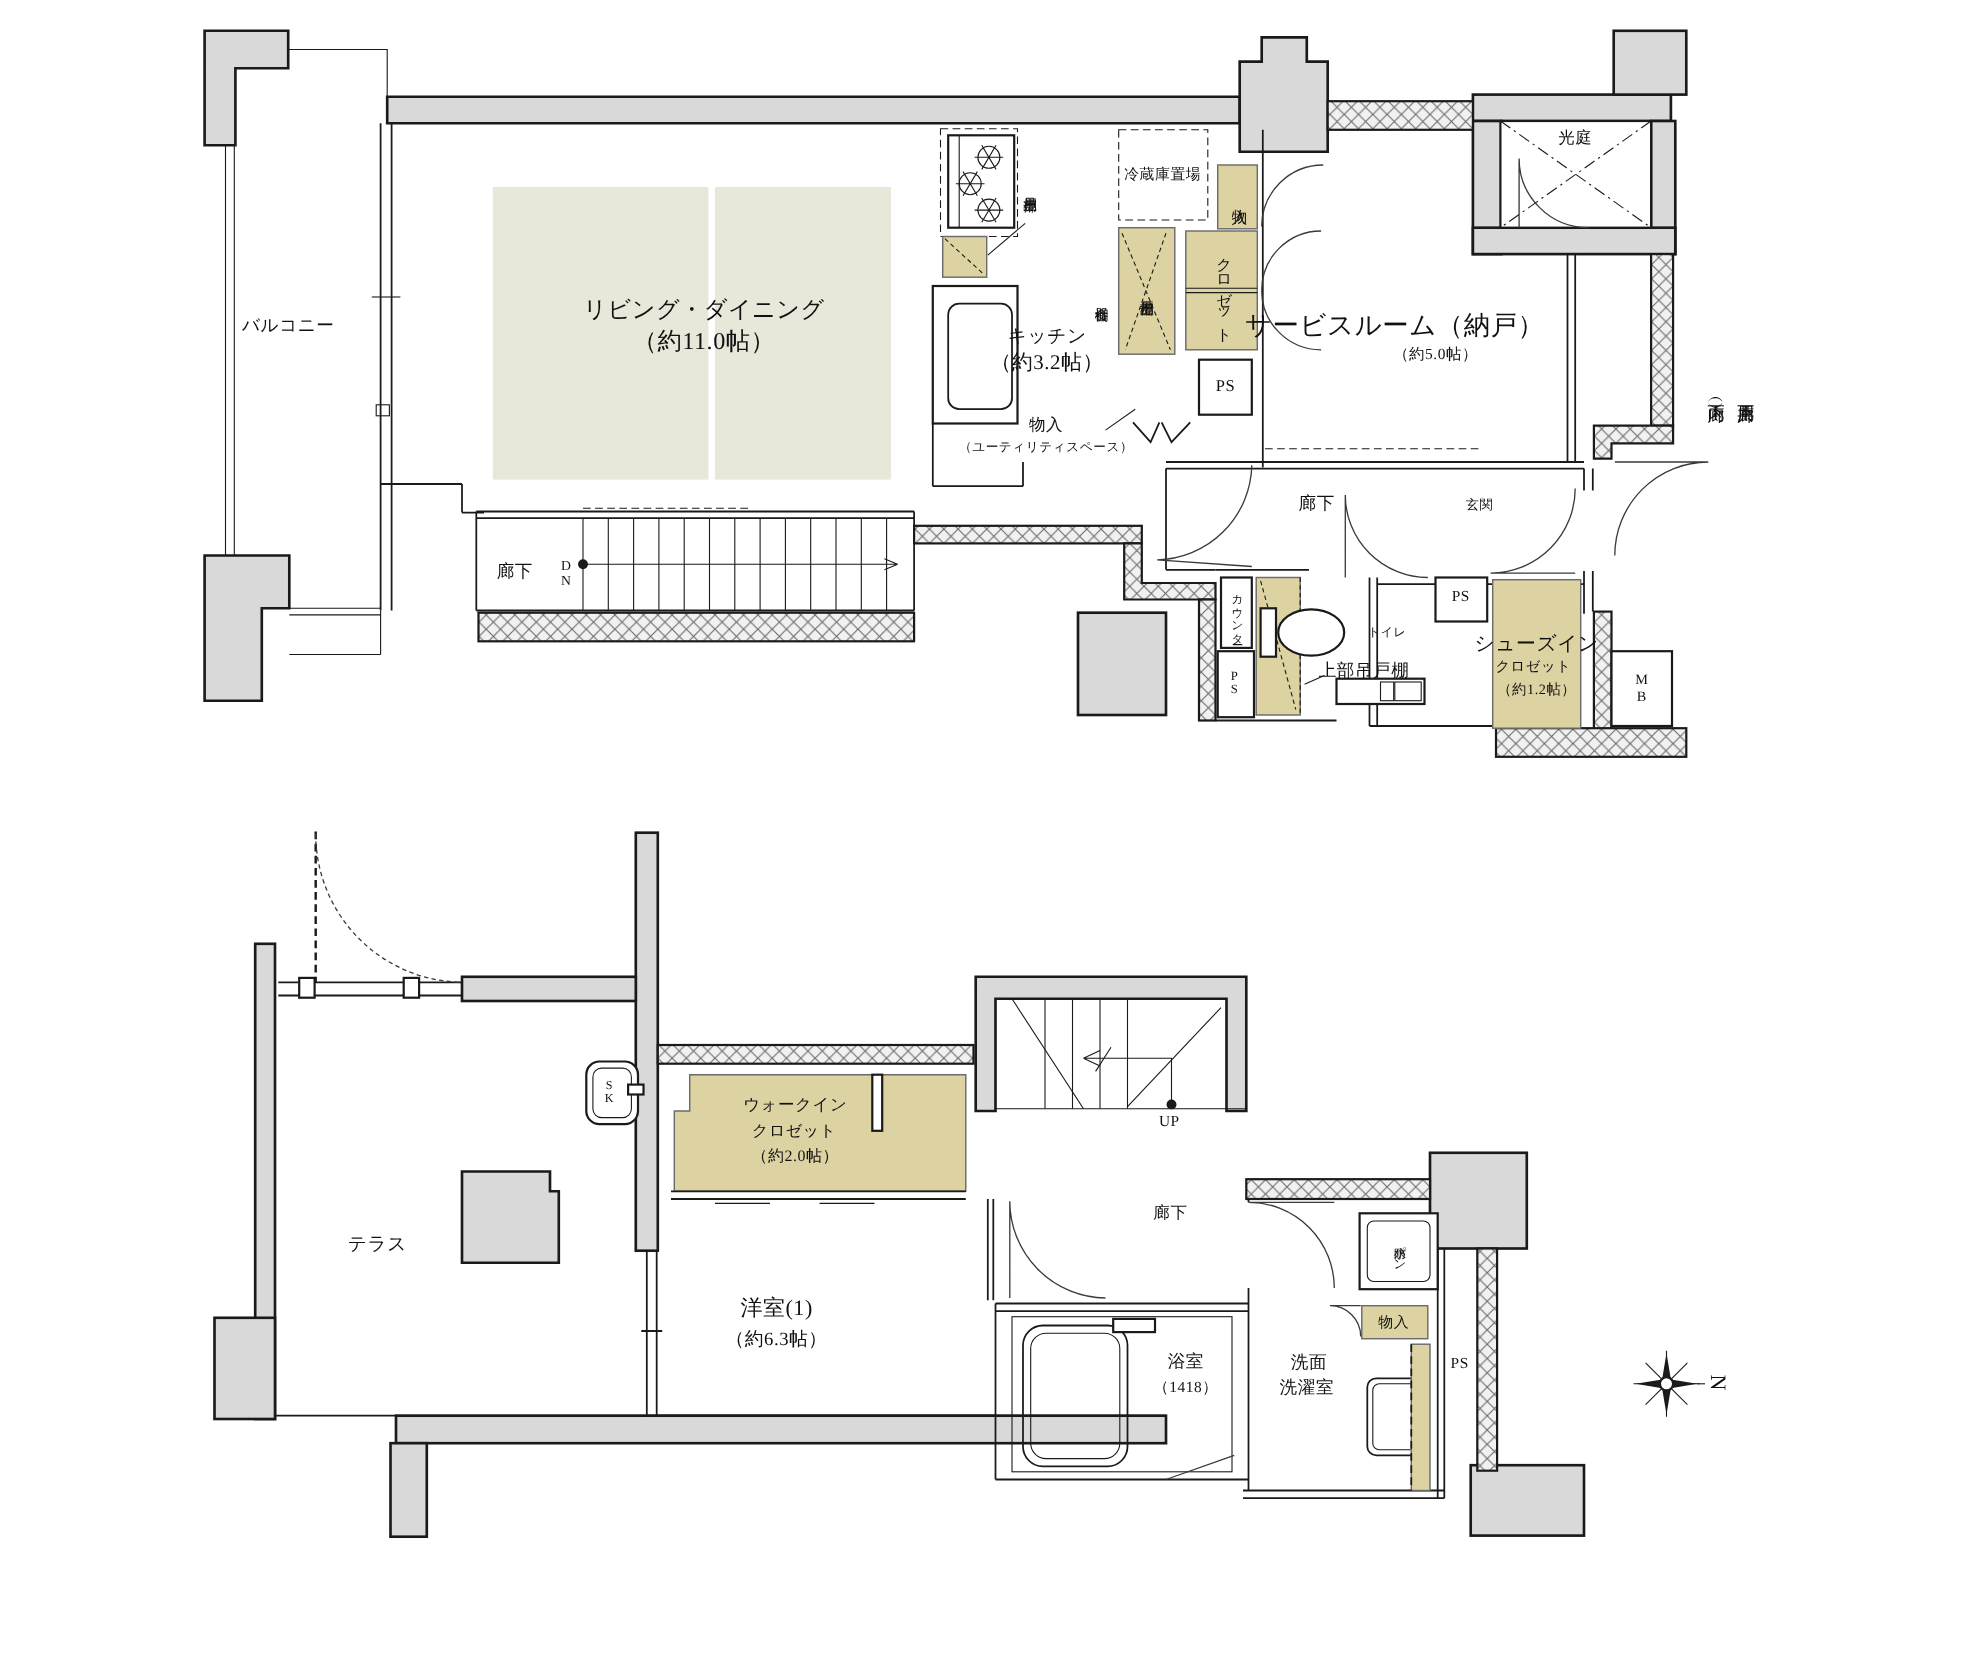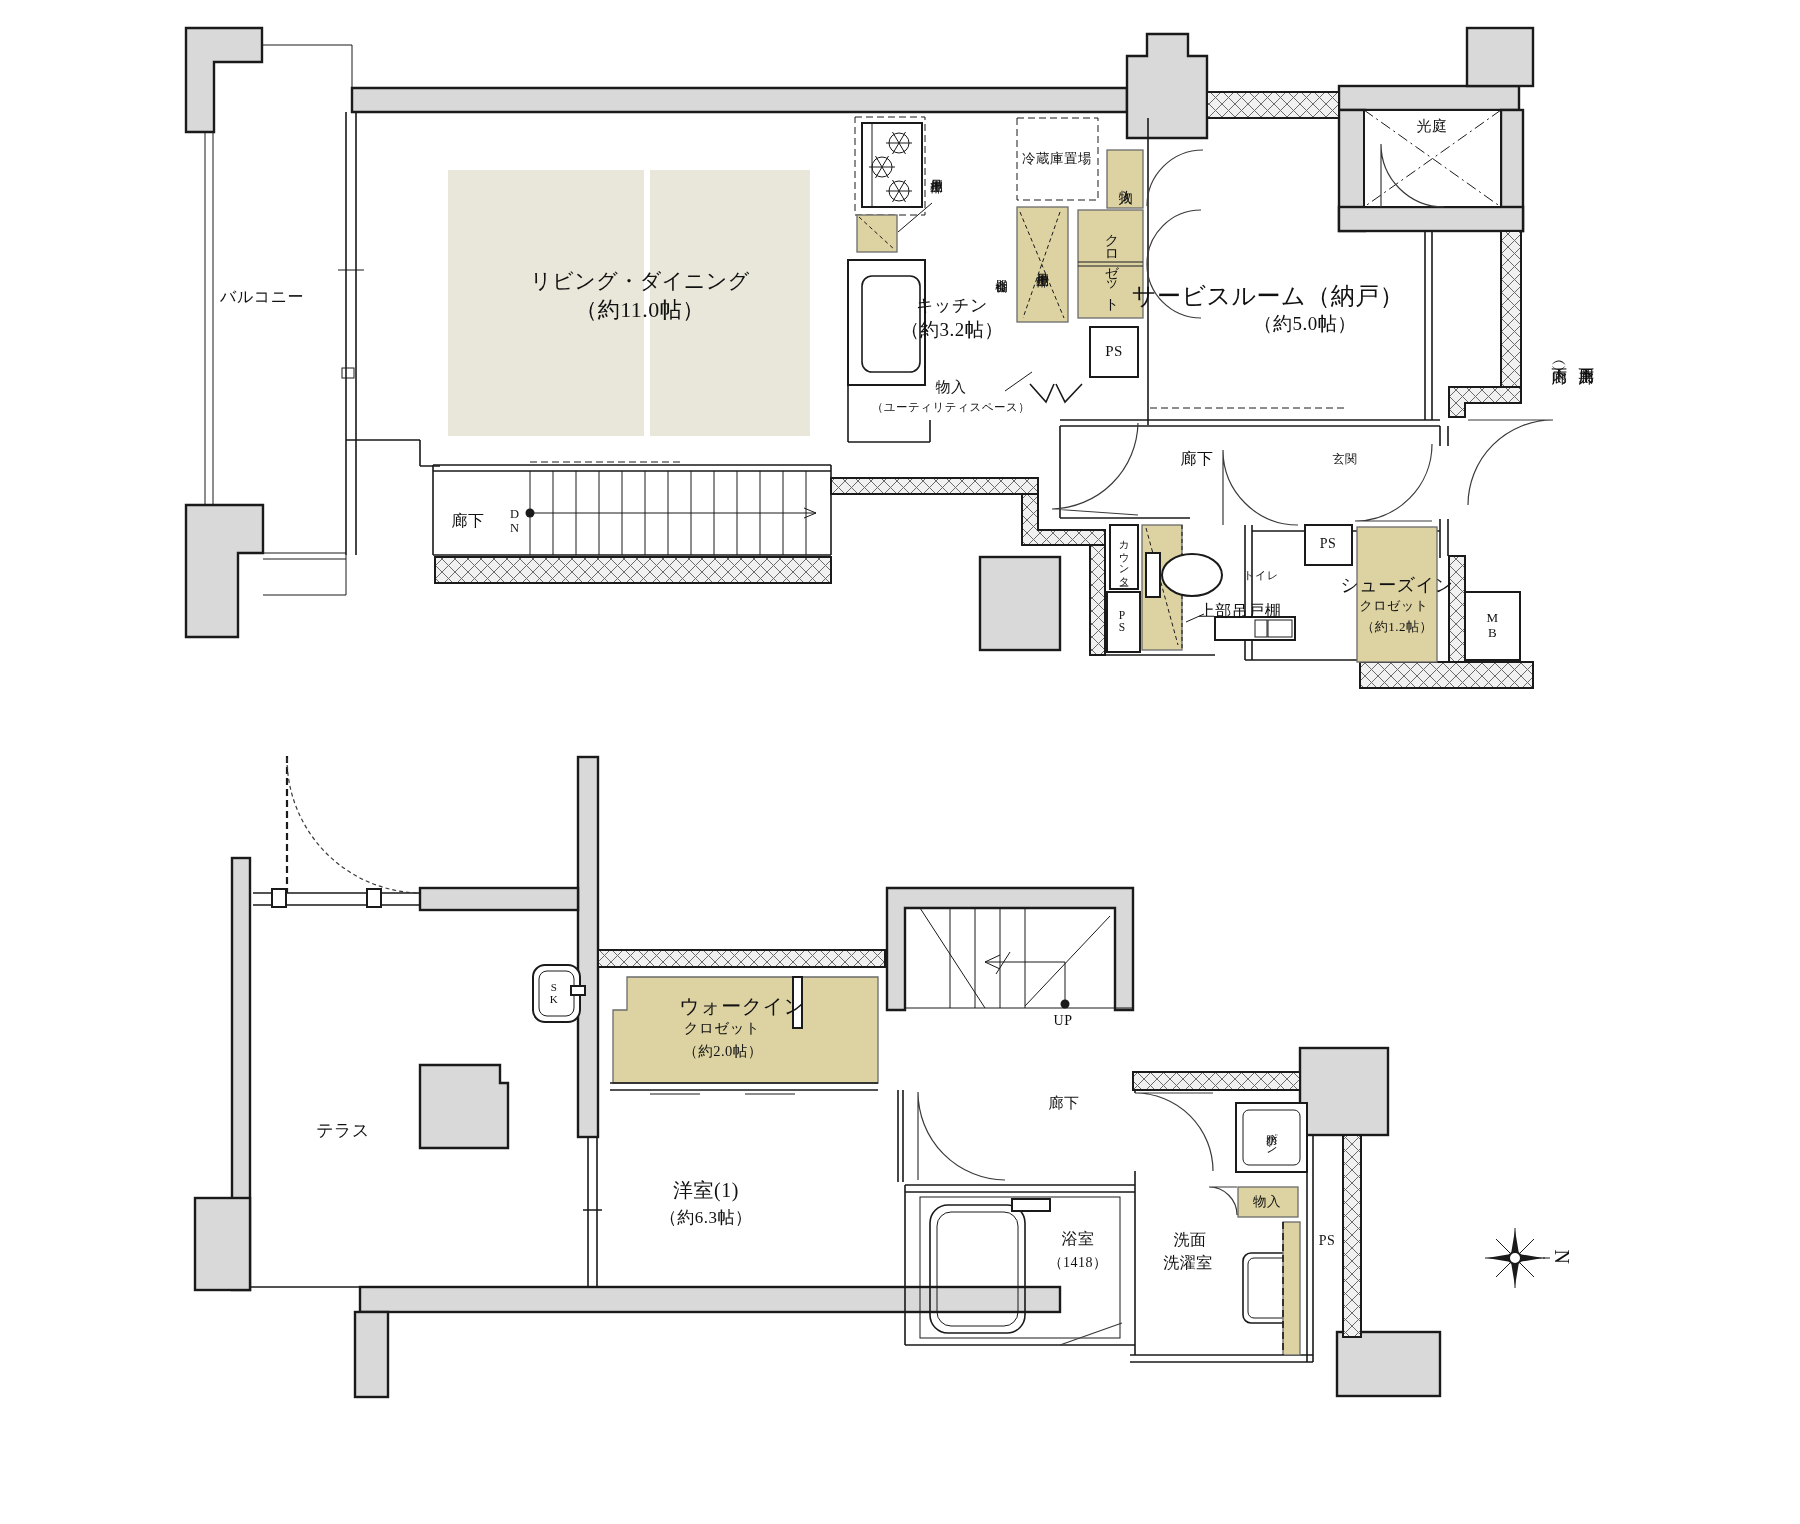--- a/index.html
+++ b/index.html
@@ -266,41 +266,41 @@
 <div class="lbl v" style="left:1125px;top:179px;font-size:14px">物入</div>
 <div class="lbl v" style="left:1111px;top:264px;font-size:14px">クロゼット</div>
 <div class="lbl v" style="left:1001px;top:270px;font-size:12.5px">食器棚</div>
 <div class="lbl v" style="left:1042px;top:264px;font-size:12.5px">上部吊戸棚</div>
 <div class="lbl" style="left:952px;top:306px;font-size:17px">キッチン</div>
 <div class="lbl" style="left:952px;top:330px;font-size:19px">（約3.2帖）</div>
 <div class="lbl" style="left:951px;top:388px;font-size:15px">物入</div>
 <div class="lbl" style="left:951px;top:407px;font-size:11.5px">（ユーティリティスペース）</div>
 <div class="lbl" style="left:1114px;top:352px;font-size:15px">PS</div>
 <div class="lbl" style="left:1268px;top:297px;font-size:24px">サービスルーム（納戸）</div>
-<div class="lbl" style="left:1305px;top:324px;font-size:19px">（約5.0帖）</div>
+<div class="lbl" style="left:1305px;top:324px;font-size:14px">（約5.0帖）</div>
 <div class="lbl" style="left:1432px;top:127px;font-size:15px">光庭</div>
 <div class="lbl v" style="left:1586px;top:356px;font-size:15.5px">共用廊下</div>
 <div class="lbl v" style="left:1559px;top:356px;font-size:15.5px">（内廊下）</div>
 <div class="lbl" style="left:468px;top:521px;font-size:16px">廊下</div>
 <div class="lbl v" style="left:514px;top:521px;font-size:12.5px">DN</div>
 <div class="lbl" style="left:1197px;top:459px;font-size:16px">廊下</div>
 <div class="lbl" style="left:1345px;top:459px;font-size:12px">玄関</div>
 <div class="lbl v" style="left:1124px;top:557px;font-size:10.5px">カウンター</div>
 <div class="lbl v" style="left:1122px;top:621px;font-size:11.5px">PS</div>
 <div class="lbl" style="left:1261px;top:576px;font-size:11px">トイレ</div>
 <div class="lbl" style="left:1240px;top:611px;font-size:16px">上部吊戸棚</div>
 <div class="lbl" style="left:1328px;top:544px;font-size:14px">PS</div>
 <div class="lbl" style="left:1397px;top:585px;font-size:18px">シューズイン</div>
 <div class="lbl" style="left:1394px;top:606px;font-size:13px">クロゼット</div>
 <div class="lbl" style="left:1397px;top:627px;font-size:13px">（約1.2帖）</div>
 <div class="lbl v" style="left:1492px;top:625px;font-size:13px">MB</div>
 
 <div class="lbl" style="left:343px;top:1131px;font-size:17px">テラス</div>
 <div class="lbl v" style="left:553px;top:993px;font-size:11px">SK</div>
-<div class="lbl" style="left:742px;top:1006px;font-size:20px">ウォークイン</div>
+<div class="lbl" style="left:723px;top:1006px;font-size:15px">ウォークイン</div>
 <div class="lbl" style="left:722px;top:1029px;font-size:14.5px">クロゼット</div>
 <div class="lbl" style="left:723px;top:1052px;font-size:14.5px">（約2.0帖）</div>
 <div class="lbl" style="left:1063px;top:1021px;font-size:14px">UP</div>
 <div class="lbl" style="left:1064px;top:1104px;font-size:15px">廊下</div>
 <div class="lbl" style="left:706px;top:1190px;font-size:20px">洋室(1)</div>
 <div class="lbl" style="left:706px;top:1218px;font-size:17px">（約6.3帖）</div>
 <div class="lbl" style="left:1078px;top:1239px;font-size:16px">浴室</div>
 <div class="lbl" style="left:1078px;top:1263px;font-size:14px">（1418）</div>
 <div class="lbl v" style="left:1271px;top:1137px;font-size:11px">防水パン</div>
 <div class="lbl" style="left:1267px;top:1202px;font-size:13.5px">物入</div>

